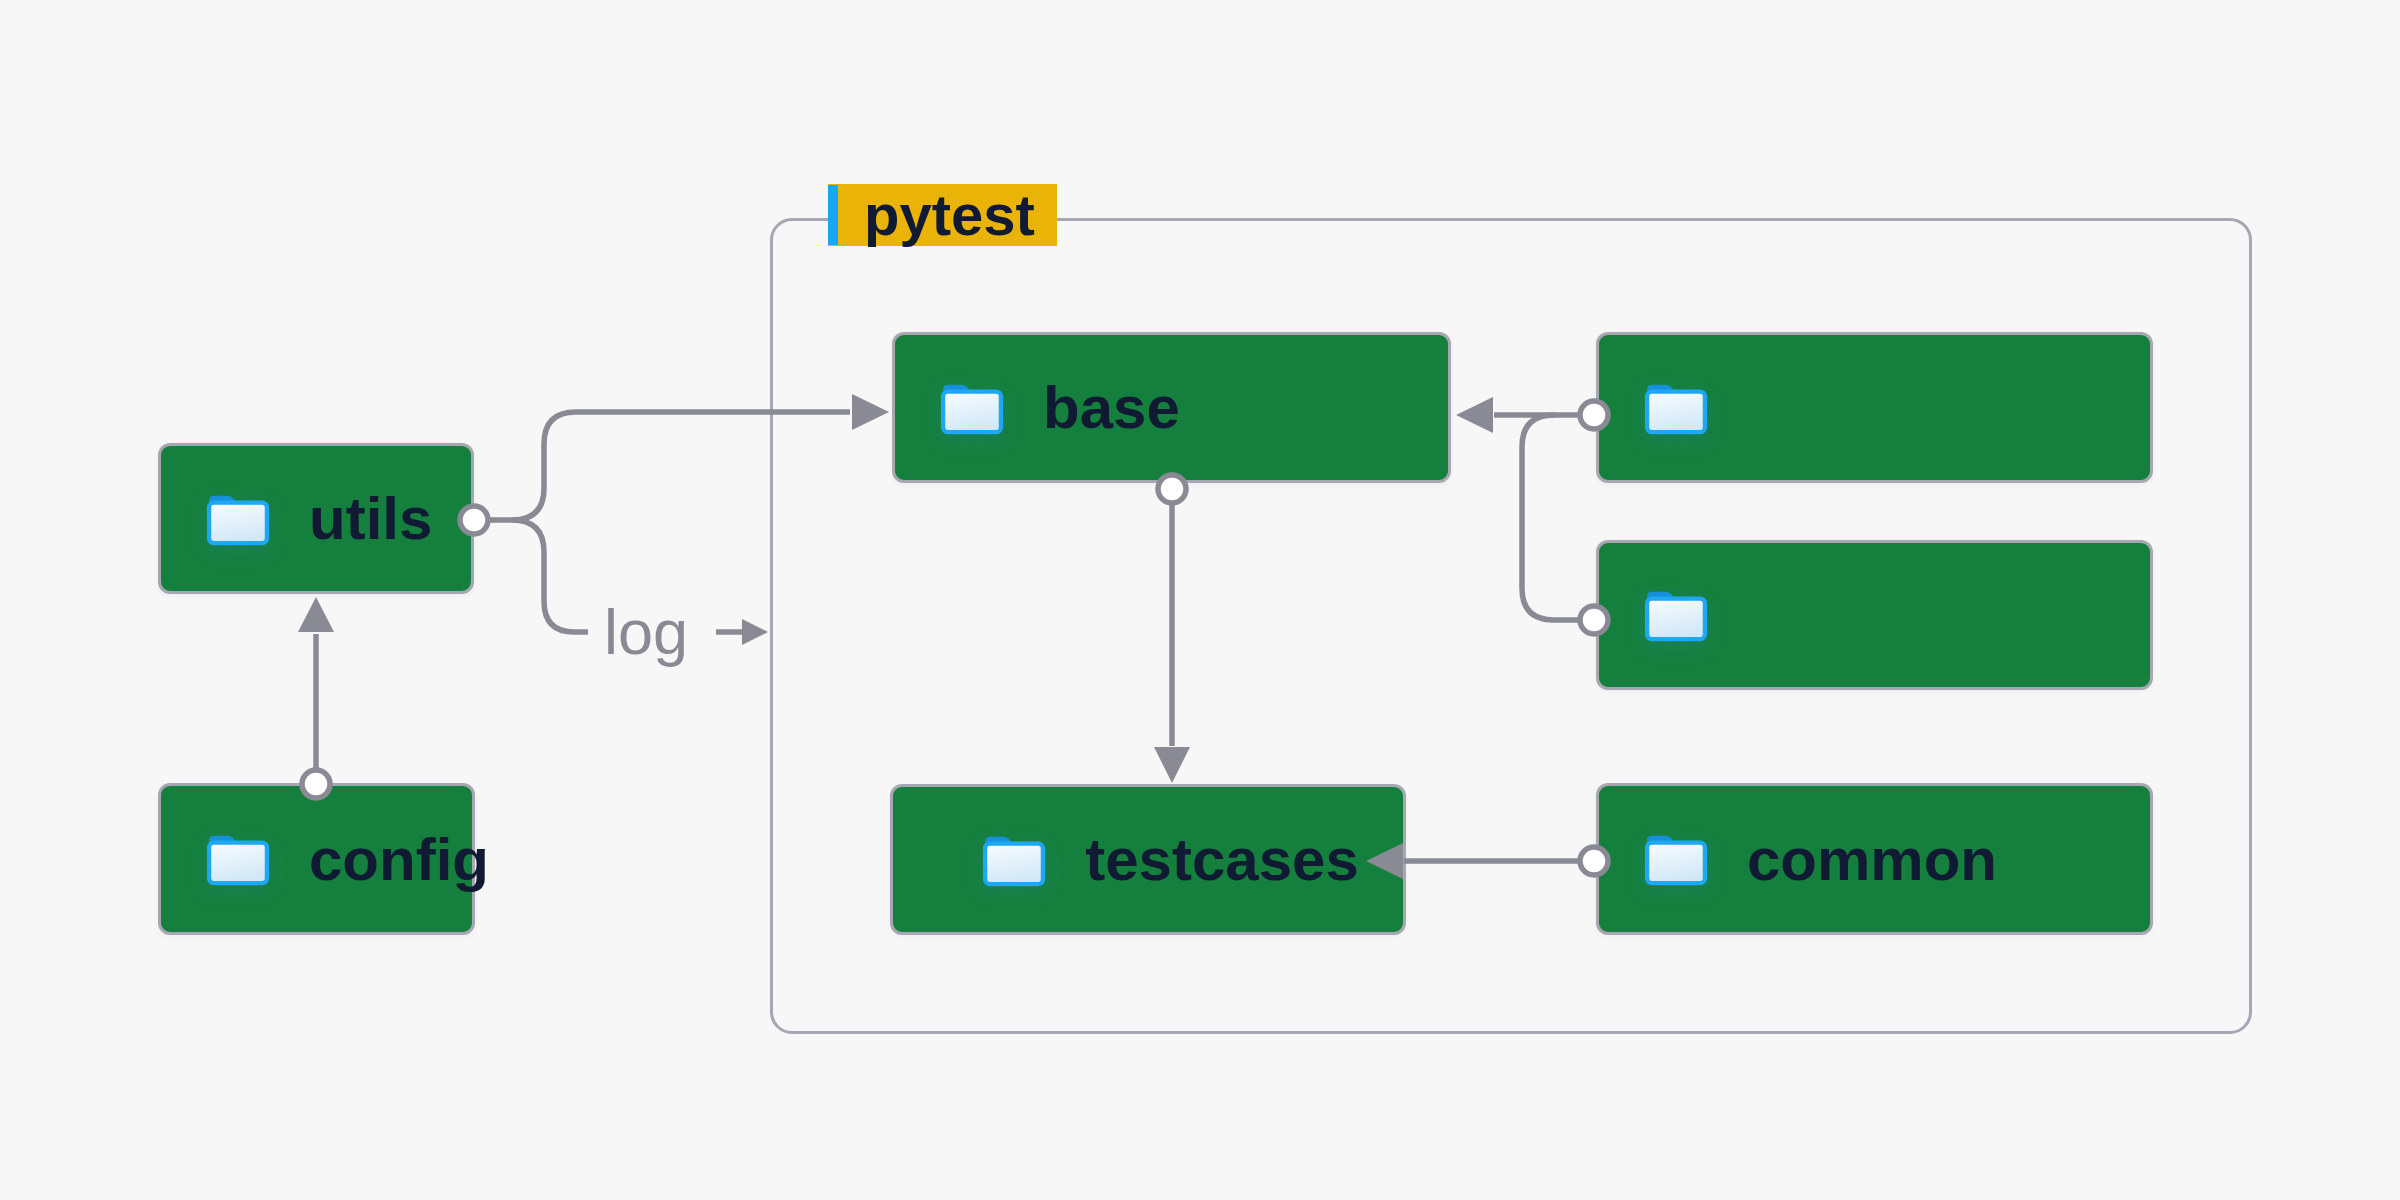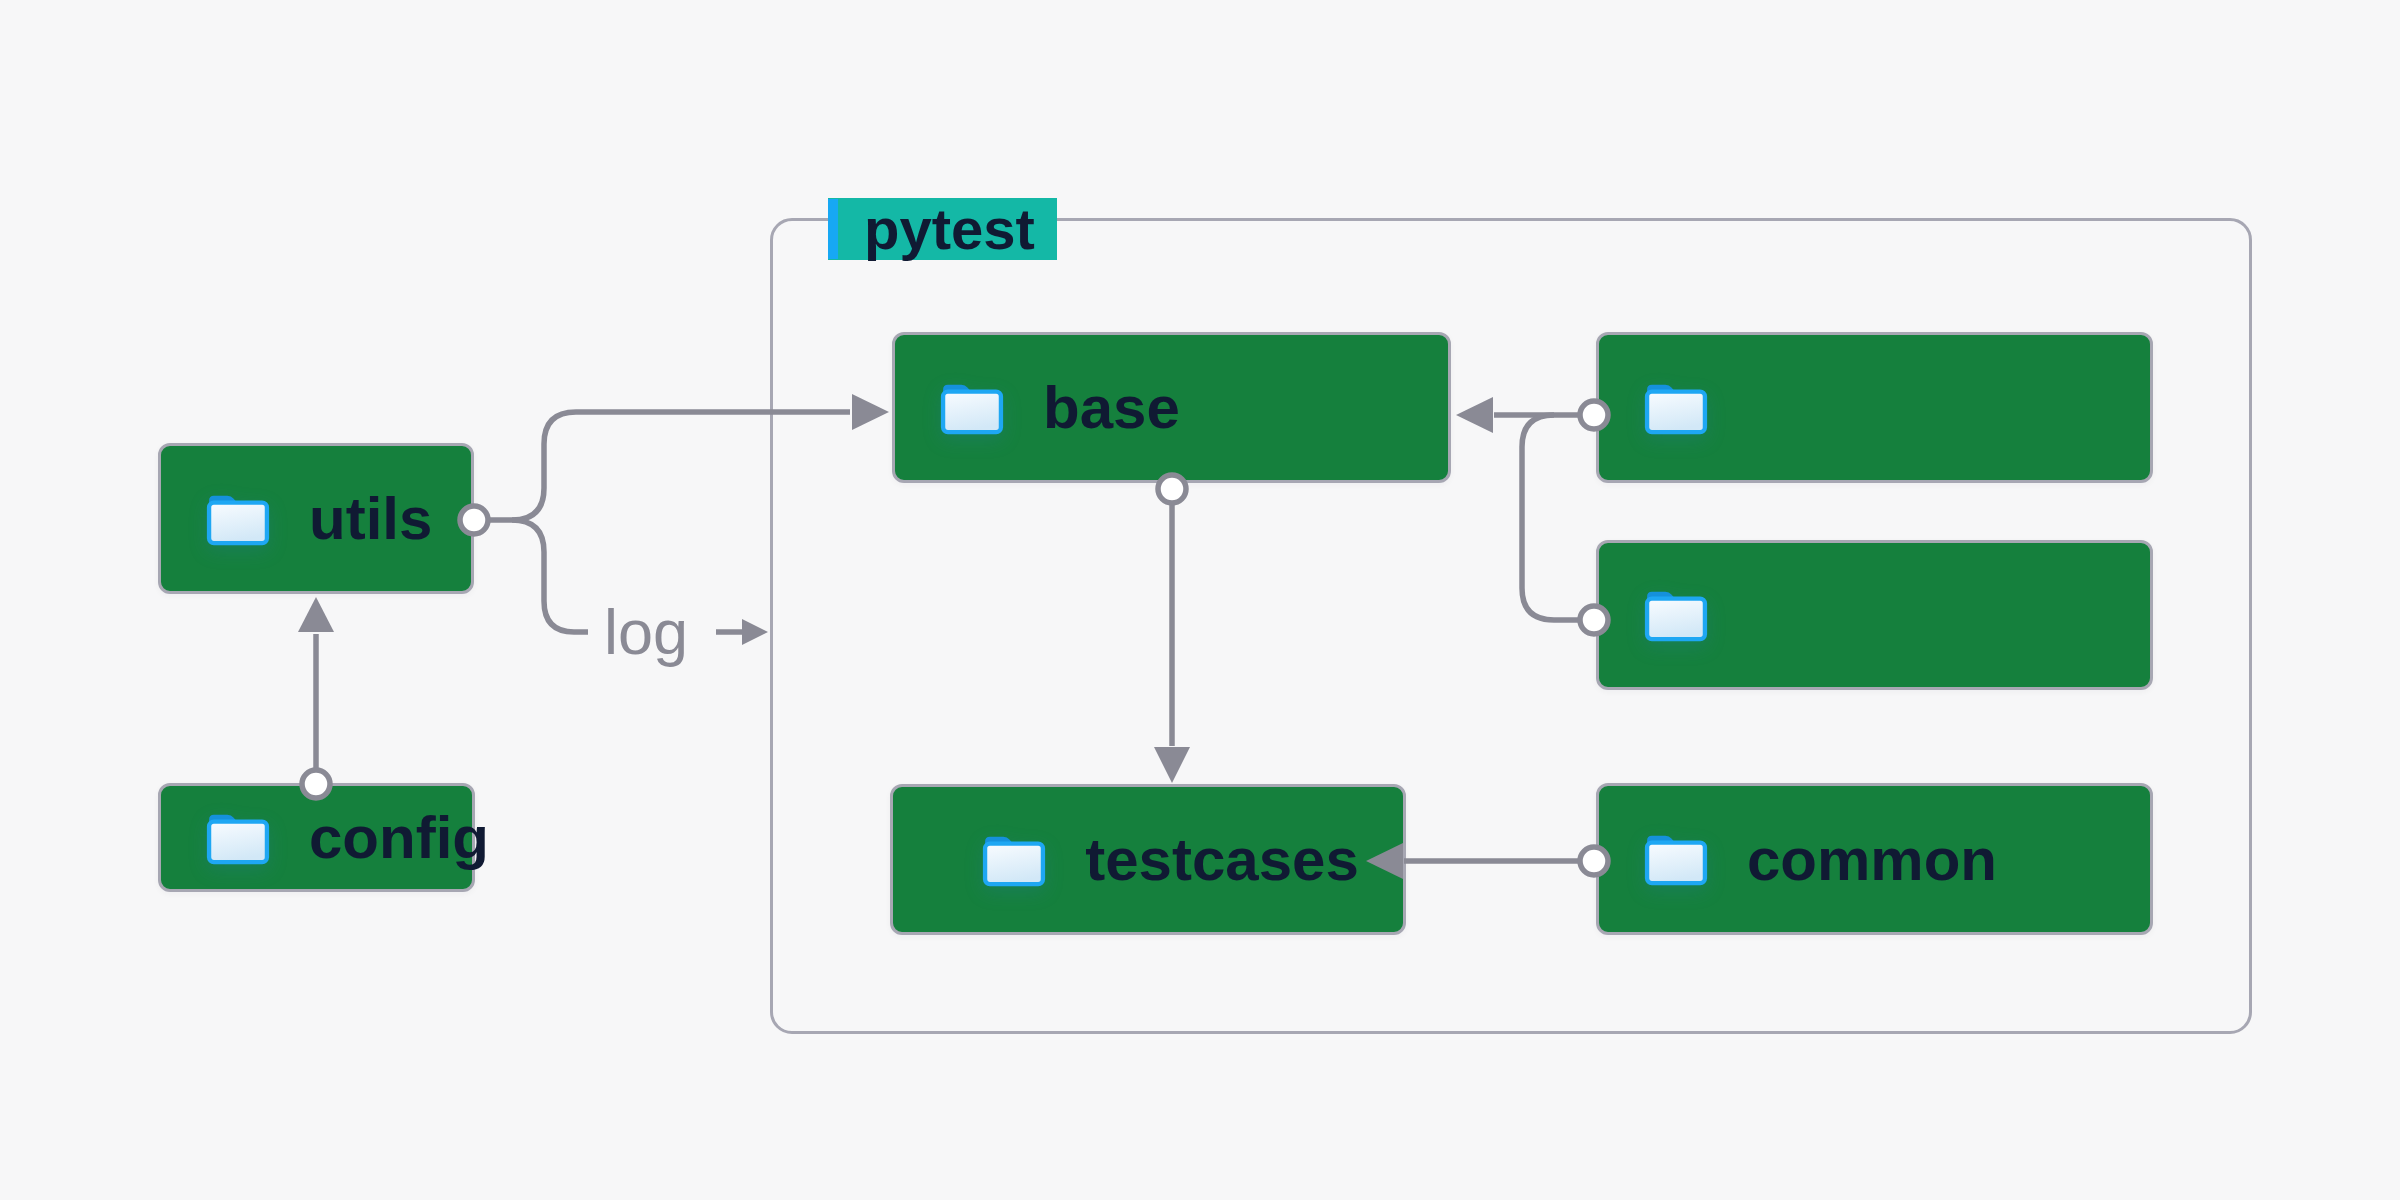--- a/index.html
+++ b/index.html
@@ -13,23 +13,22 @@
 
   
   .group-box{
     position:absolute;left:770px;top:218px;width:1476px;height:810px;
     border:3px solid #a7a7b3;border-radius:22px;
     z-index:1;
   }
   .group-label{
     position:absolute;left:828px;top:184px;height:62px;
     display:flex;align-items:center;
-    background:#14b8a6;padding-right:22px;
+    background:#eab308;padding-right:22px;
     z-index:4;
-    margin-top:14px;
   }
   .group-label .bar{
     width:10px;height:60px;background:#17a8f4;margin-right:26px;
   }
   .group-label .txt{
     font-size:58px;font-weight:700;color:#101a33;letter-spacing:0px;line-height:60px;
   }
 
   
   .node{
@@ -44,21 +43,21 @@
   .node .label{
     font-size:60px;font-weight:700;color:#101a33;margin-left:38px;
     white-space:nowrap;
   }
   .folder{
     width:66px;height:54px;flex:0 0 auto;
     filter:drop-shadow(0 6px 9px rgba(40,120,190,0.20));
   }
 
   .n-utils    {left:158px; top:443px; width:316px; height:151px;}
-  .n-config   {left:158px; top:783px; width:317px; height:109px;}
+  .n-config   {left:158px; top:783px; width:317px; height:152px;}
   .n-base     {left:892px; top:332px; width:559px; height:151px;}
   .n-pymilvus {left:1596px;top:332px; width:557px; height:151px;}
   .n-check    {left:1596px;top:540px; width:557px; height:150px;}
   .n-testcases{left:890px; top:784px; width:516px; height:151px;justify-content:center;}
   .n-common   {left:1596px;top:783px; width:557px; height:152px;}
 
   
   .wires{
     position:absolute;left:0;top:0;width:2400px;height:1200px;
     z-index:3;pointer-events:none;

